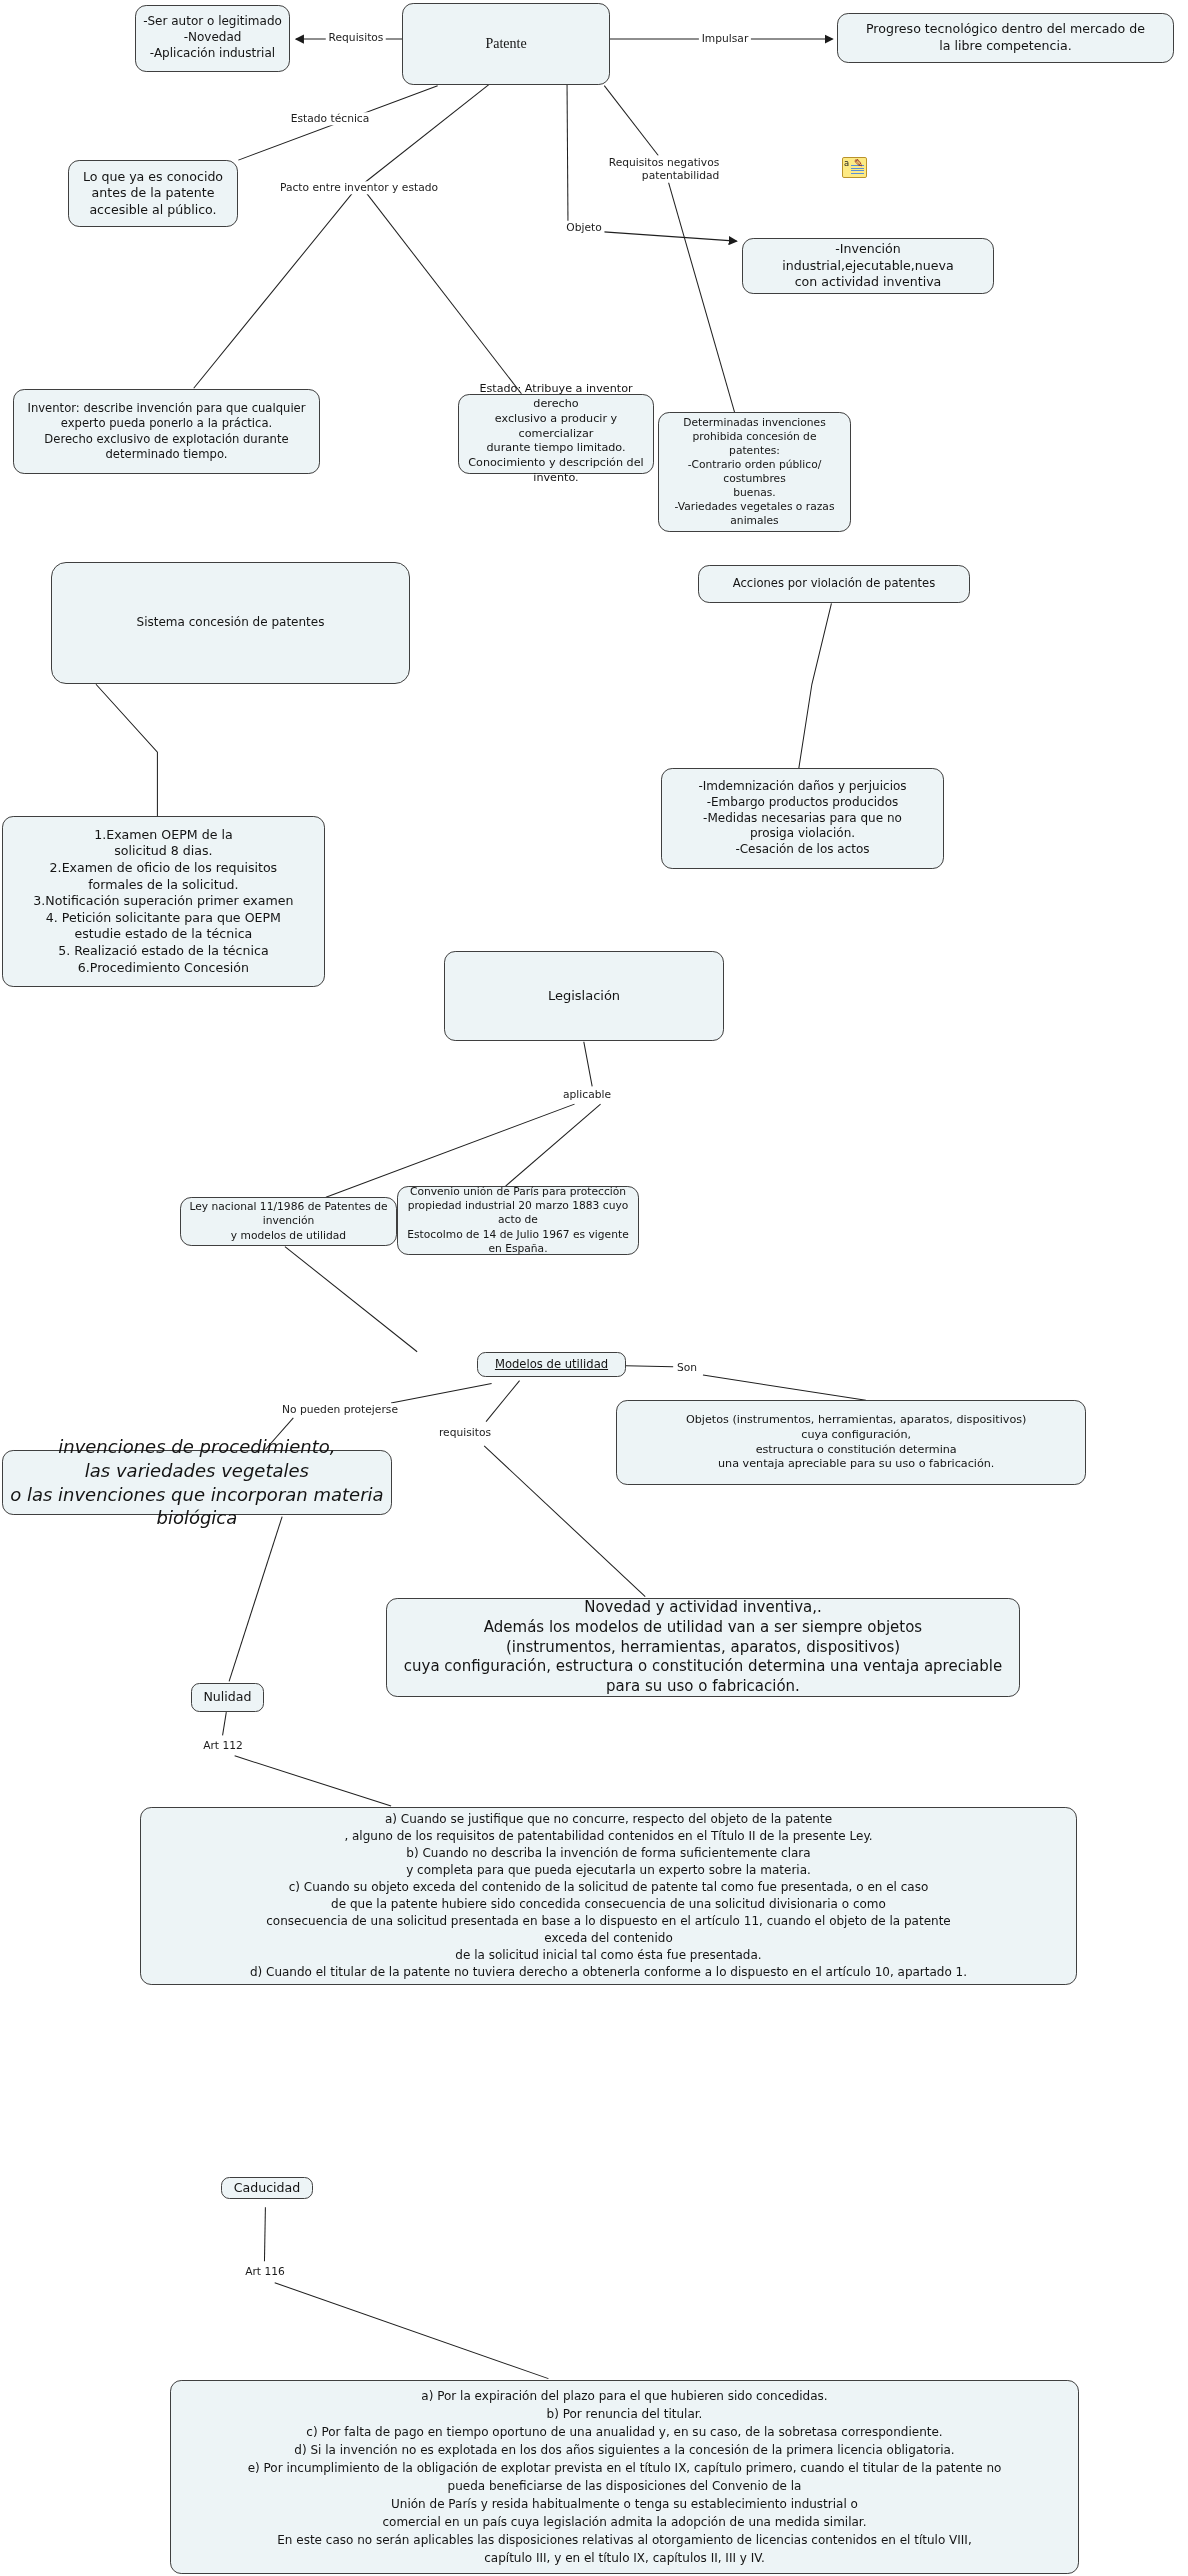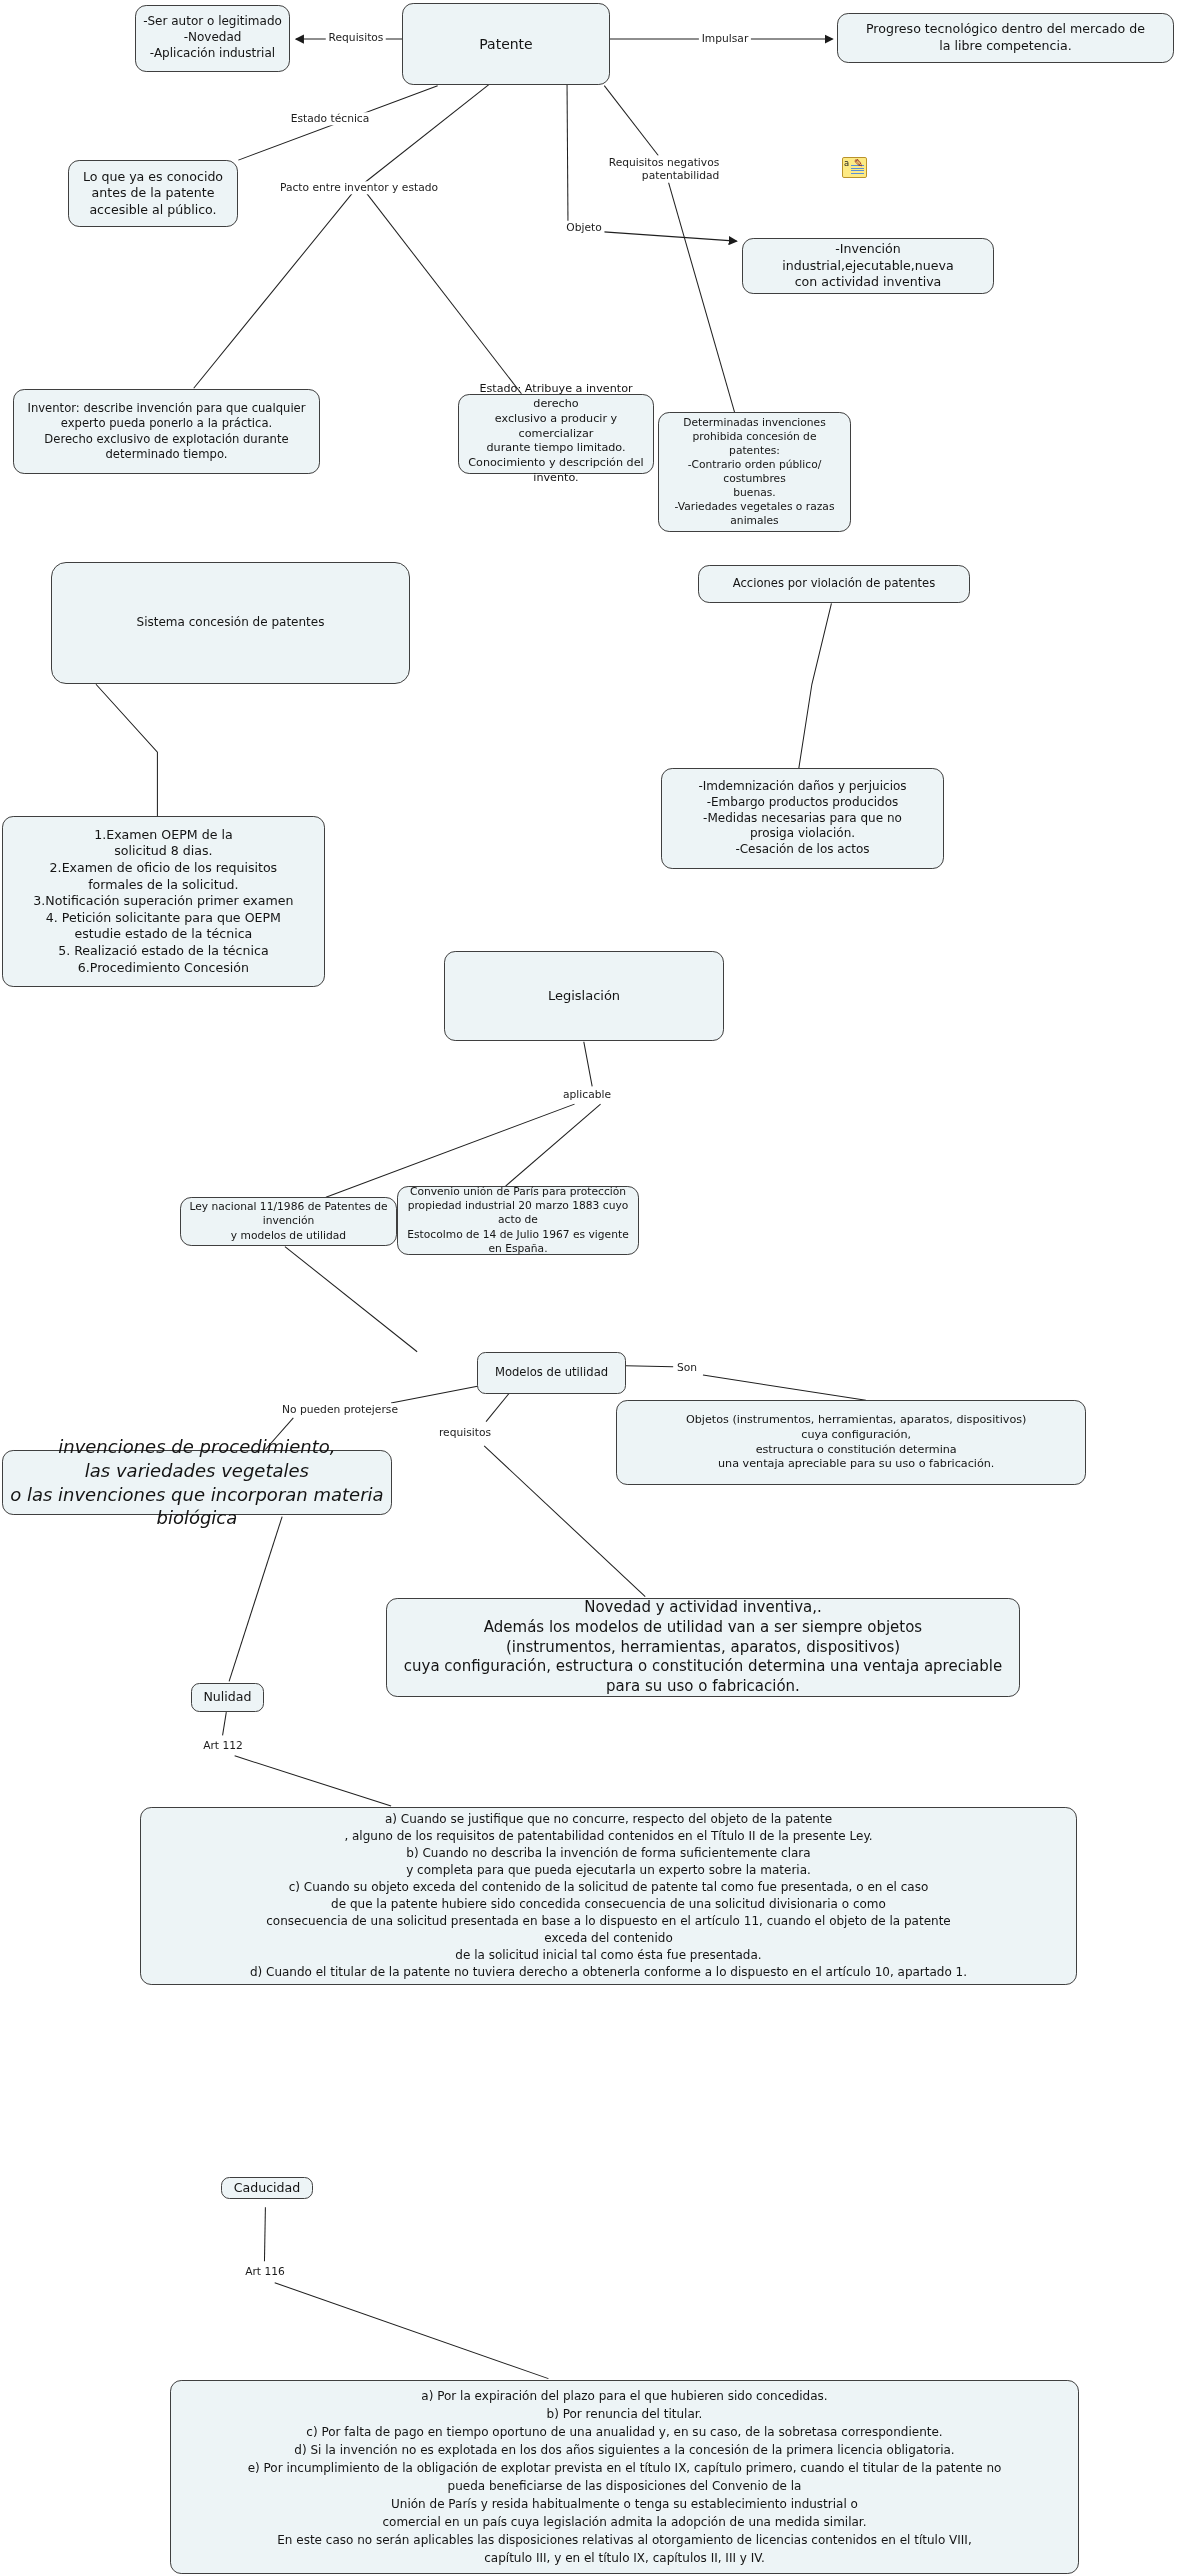--- a/index.html
+++ b/index.html
@@ -104,21 +104,21 @@
 
       <line x1="285" y1="2371" x2="284" y2="2429"></line>
       <line x1="295" y1="2452" x2="589" y2="2555"></line>
     </g>
   </svg>
 
   <div class="node" style="left:135px;top:4.7px;width:155px;height:67px;font-size:12px;">-Ser autor o legitimado
 -Novedad
 -Aplicación industrial</div>
 
-  <div class="node" style="left:402px;top:2.8px;width:208px;height:82px;font-size:14px;">Patente</div>
+  <div class="node" style="left:402px;top:2.8px;width:208px;height:82px;font-size:14px;font-family:Liberation Serif, serif;">Patente</div>
 
   <div class="node" style="left:837px;top:13px;width:337px;height:50px;font-size:12.6px;">Progreso tecnológico dentro del mercado de
 la libre competencia.</div>
 
   <div class="node" style="left:68px;top:160px;width:170px;height:67px;font-size:12.6px;">Lo que ya es conocido
 antes de la patente
 accesible al público.</div>
 
   <div class="node" style="left:742px;top:227px;width:252px;height:56px;font-size:12.6px;margin-top:11px;">-Invención industrial,ejecutable,nueva
 con actividad inventiva</div>
@@ -162,21 +162,21 @@
 
   <div class="node" style="left:444px;top:951px;width:280px;height:90px;font-size:13px;">Legislación</div>
 
   <div class="node" style="left:180px;top:1197px;width:217px;height:49px;font-size:10.7px;">Ley nacional 11/1986 de Patentes de invención
 y modelos de utilidad</div>
 
   <div class="node" style="left:397px;top:1186px;width:242px;height:69px;font-size:10.7px;">Convenio unión de París para protección
 propiedad industrial 20 marzo 1883 cuyo acto de
 Estocolmo de 14 de Julio 1967 es vigente en España.</div>
 
-  <div class="node" style="left:477px;top:1352px;width:149px;height:42px;font-size:11.6px;border-radius:8.4px;">Modelos de utilidad</div>
+  <div class="node" style="left:477px;top:1352px;width:149px;height:25px;font-size:11.6px;border-radius:8.4px;text-decoration:underline;">Modelos de utilidad</div>
 
   <div class="node" style="left:616px;top:1400px;width:470px;height:85px;font-size:11.2px;padding-left:16px;">Objetos (instrumentos, herramientas, aparatos, dispositivos)
 cuya configuración,
 estructura o constitución determina
 una ventaja apreciable para su uso o fabricación.</div>
 
   <div class="node" style="left:1.9px;top:1450px;width:390px;height:65px;font-size:18px;font-style:italic;">invenciones de procedimiento,
 las variedades vegetales
 o las invenciones que incorporan materia biológica</div>
 

